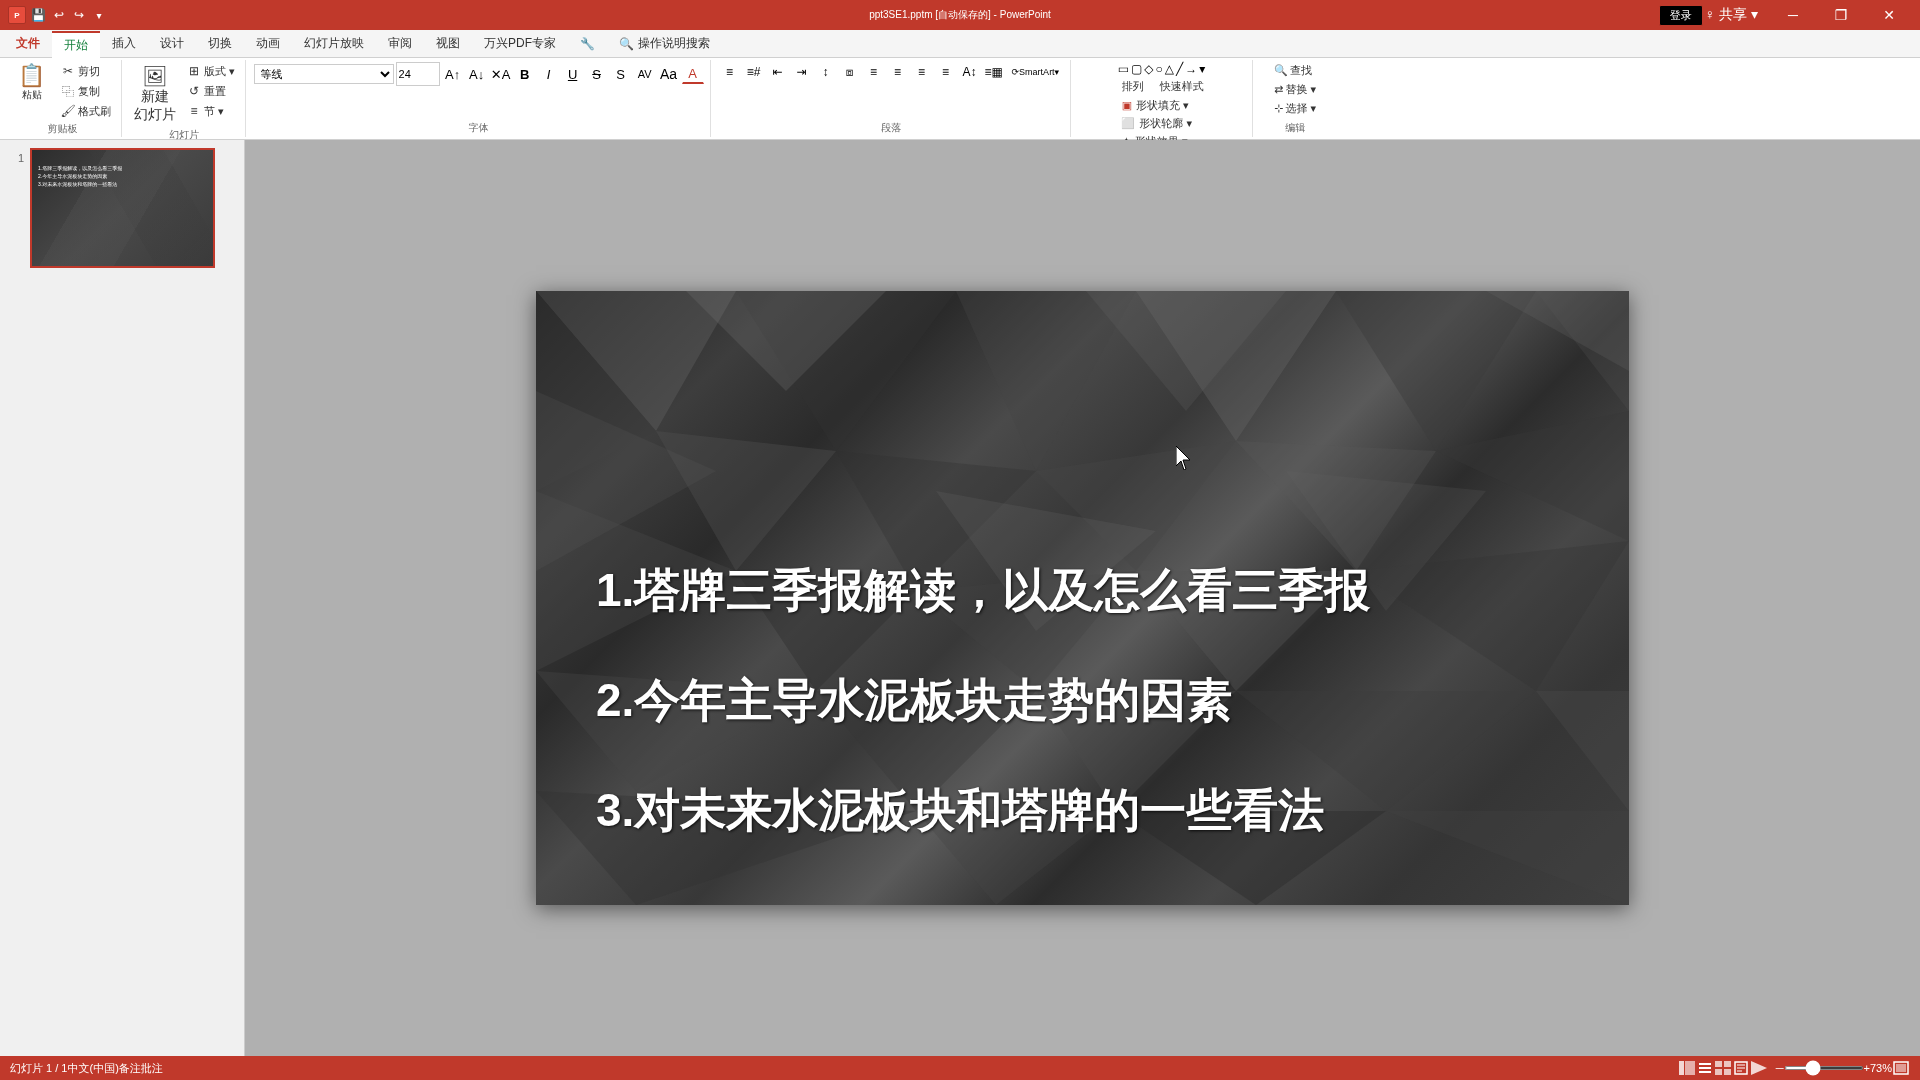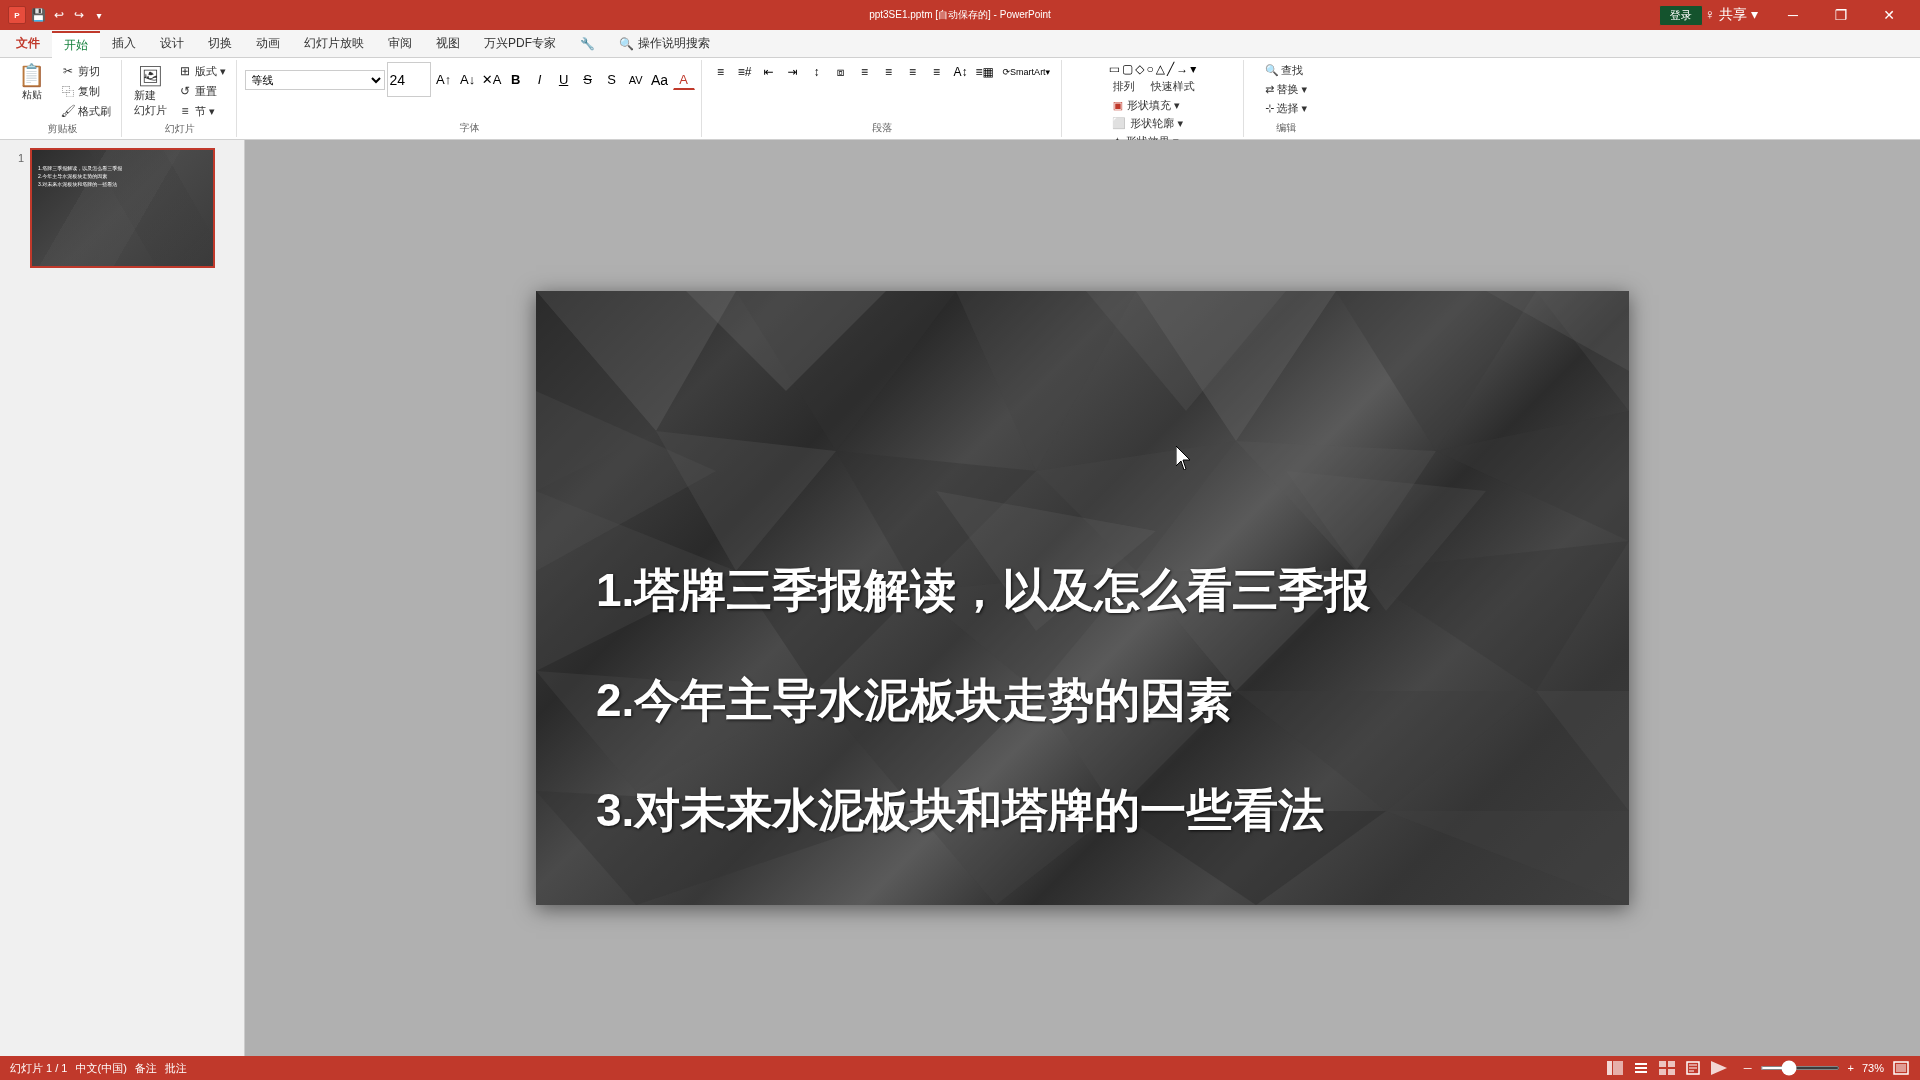--- a/index.html
+++ b/index.html
@@ -63,21 +63,21 @@
       background: transparent;
       border: none;
       color: white;
       font-size: 14px;
       cursor: pointer;
       display: flex;
       align-items: center;
       justify-content: center;
     }
     #login-btn {
-      background: #14532d;
+      background: #000000;
       border: 1px solid #c0392b;
       color: white;
       padding: 2px 10px;
       font-size: 11px;
       cursor: pointer;
       border-radius: 2px;
     }
     #share-btn {
       color: white;
       font-size: 11px;
@@ -183,22 +183,22 @@
     }
     .font-select {
       height: 20px;
       font-size: 11px;
       border: 1px solid #ccc;
       background: white;
       padding: 0 2px;
       width: 140px;
     }
     .font-size-select {
-      height: 35px;
-      font-size: 14px;
+      height: 24px;
+      font-size: 11px;
       border: 1px solid #ccc;
       background: white;
       padding: 0 2px;
       width: 44px;
     }
     .format-btn {
       width: 22px;
       height: 20px;
       border: 1px solid transparent;
       background: transparent;
@@ -334,21 +334,20 @@
       display: flex;
       align-items: center;
       justify-content: space-between;
       padding: 0 10px;
       position: absolute;
       bottom: 0;
     }
     .status-left, .status-right {
       display: flex;
       align-items: center;
-      gap: 8px;
       color: white;
       font-size: 11px;
     }
     .status-icon {
       width: 18px;
       height: 18px;
       display: flex;
       align-items: center;
       justify-content: center;
       cursor: pointer;
@@ -431,21 +430,21 @@
         </div>
       </div>
     </div>
     <span class="ribbon-group-label">剪贴板</span>
   </div>
 
   <div class="ribbon-group">
     <div class="ribbon-group-content">
       <div class="ribbon-btn">
         <div class="ribbon-btn-icon" style="font-size:20px;">🖼</div>
-        <span style="font-size:11px;">新建<br>幻灯片</span>
+        <span style="font-size:14px;text-align:center;">新建<br>幻灯片</span>
       </div>
       <div style="display:flex;flex-direction:column;gap:2px;">
         <div class="ribbon-btn-small">
           <div class="small-icon">⊞</div>
           <span>版式 ▾</span>
         </div>
         <div class="ribbon-btn-small">
           <div class="small-icon">↺</div>
           <span>重置</span>
         </div>

